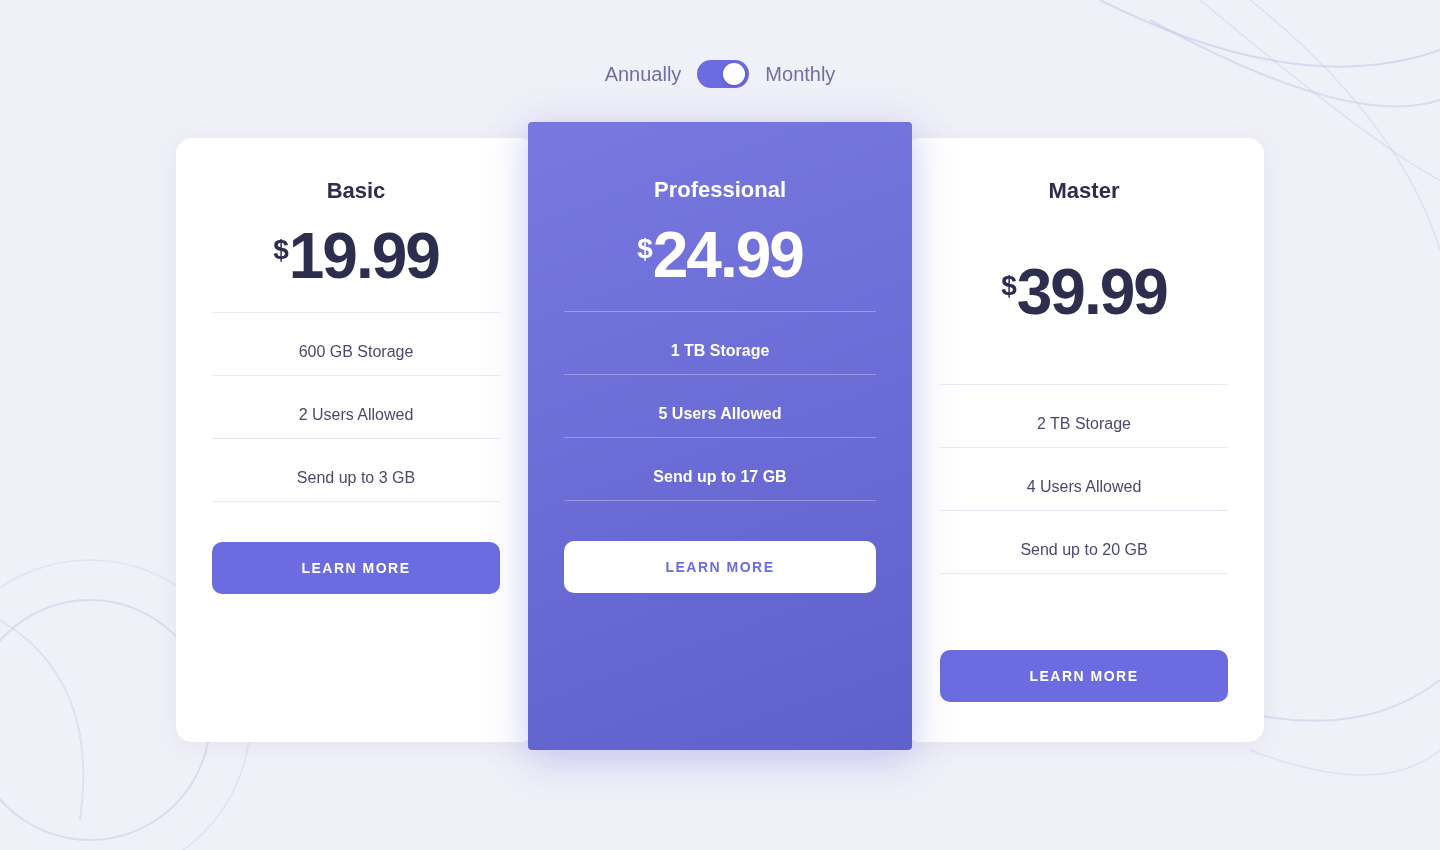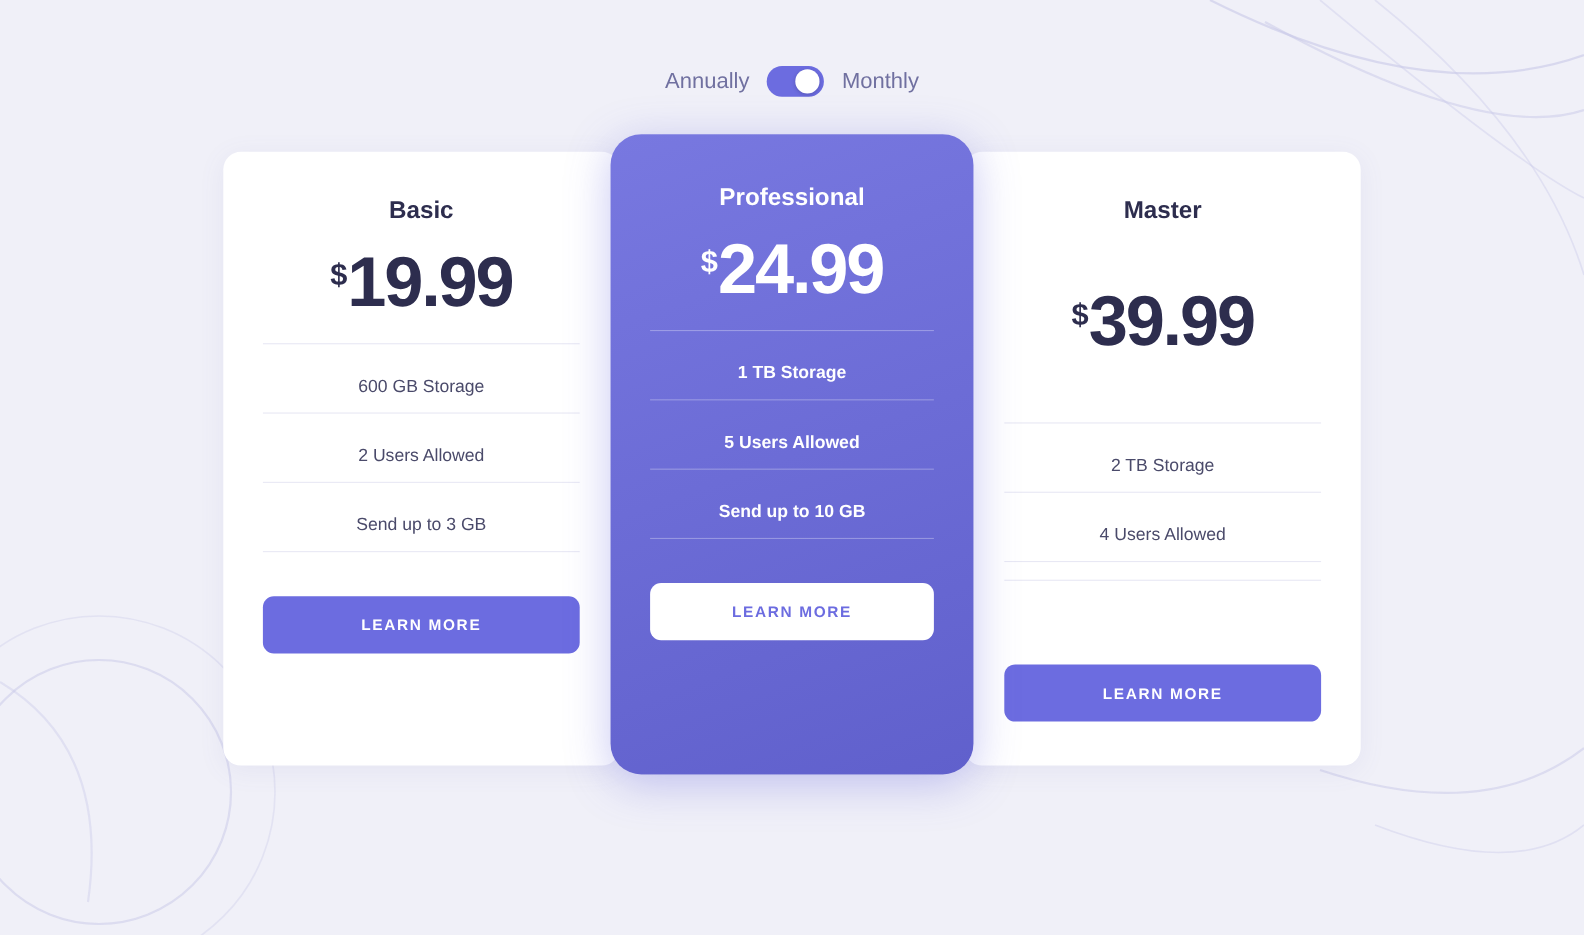--- a/index.html
+++ b/index.html
@@ -102,23 +102,23 @@
 
     .plan-card.master {
       margin-left: -8px;
       z-index: 1;
       gap: 36px;
     }
 
     
     .plan-card.professional {
       background: linear-gradient(160deg, #7878e0 0%, #6060cc 100%);
-      border-radius: 28px;
-      width: 330px;
-      padding: 44px 36px 40px;
+      border-radius: 4px;
+      width: 384px;
+      padding: 55px 36px 40px;
       z-index: 2;
       box-shadow: 0 8px 40px rgba(100, 100, 220, 0.35);
       margin-top: -16px;
       margin-bottom: -8px;
     }
 
     .plan-name {
       font-size: 22px;
       font-weight: 600;
       color: #2d2d4e;
@@ -262,37 +262,38 @@
       <div class="plan-price">
         <span class="price-currency">$</span>
         <span class="price-amount">24.99</span>
       </div>
       <div class="features-list">
         <div class="plan-divider"></div>
         <div class="plan-feature">1 TB Storage</div>
         <div class="plan-divider"></div>
         <div class="plan-feature">5 Users Allowed</div>
         <div class="plan-divider"></div>
-        <div class="plan-feature">Send up to 10 GB</div>
+        <div class="plan-feature">Send up to 17 GB</div>
         <div class="plan-divider"></div>
       </div>
       <button class="learn-more-btn outline">LEARN MORE</button>
     </div>
 
     <div class="plan-card master">
       <div class="plan-name">Master</div>
       <div class="plan-price">
         <span class="price-currency">$</span>
         <span class="price-amount">39.99</span>
       </div>
       <div class="features-list">
         <div class="plan-divider"></div>
         <div class="plan-feature">2 TB Storage</div>
         <div class="plan-divider"></div>
         <div class="plan-feature">4 Users Allowed</div>
         <div class="plan-divider"></div>
+        <div class="plan-feature">Send up to 20 GB</div>
         <div class="plan-divider"></div>
       </div>
       <button class="learn-more-btn default">LEARN MORE</button>
     </div>
 
   </div>
 </div>
 
 </body></html>

